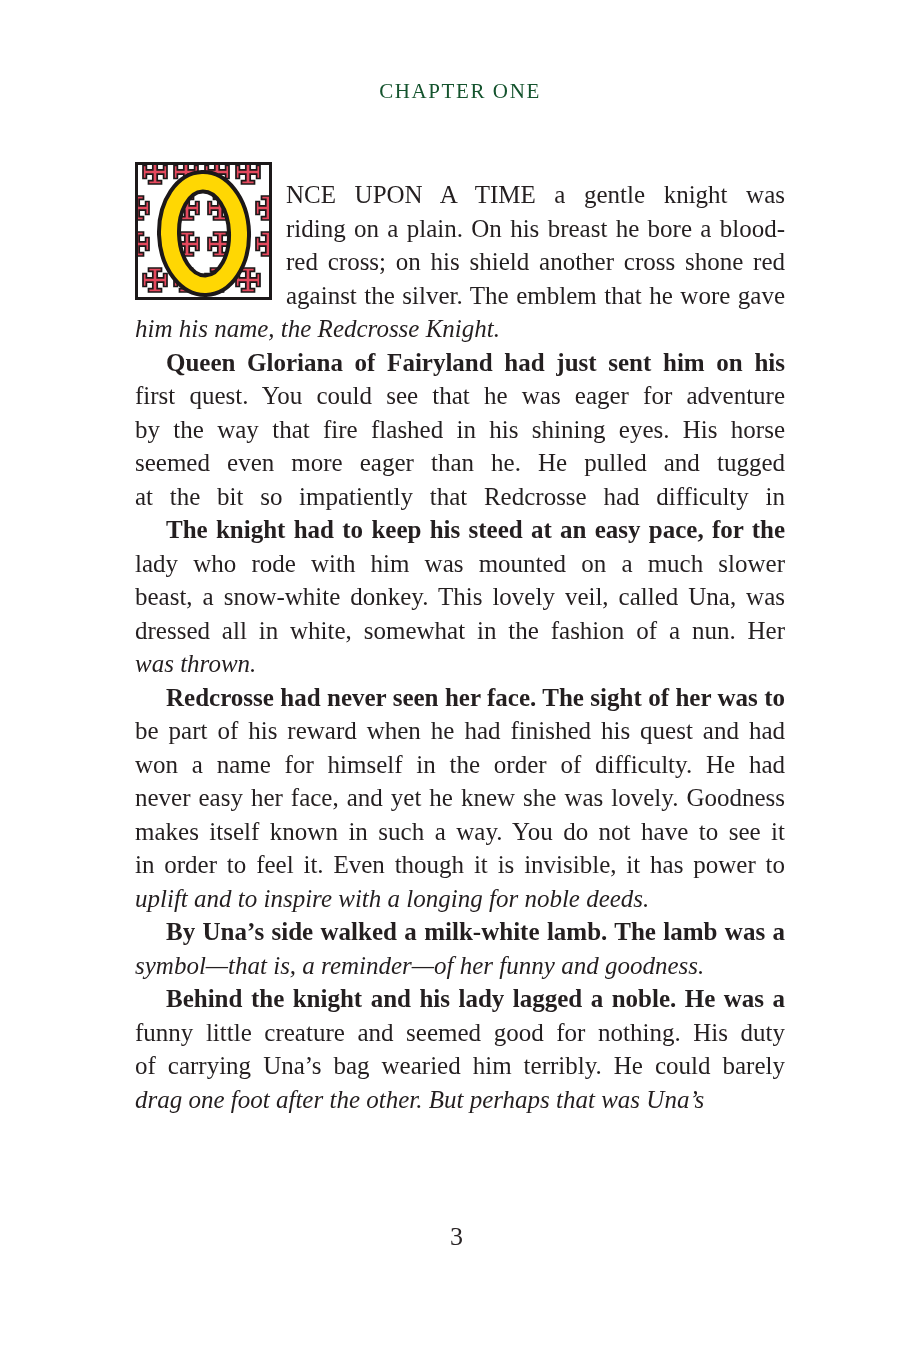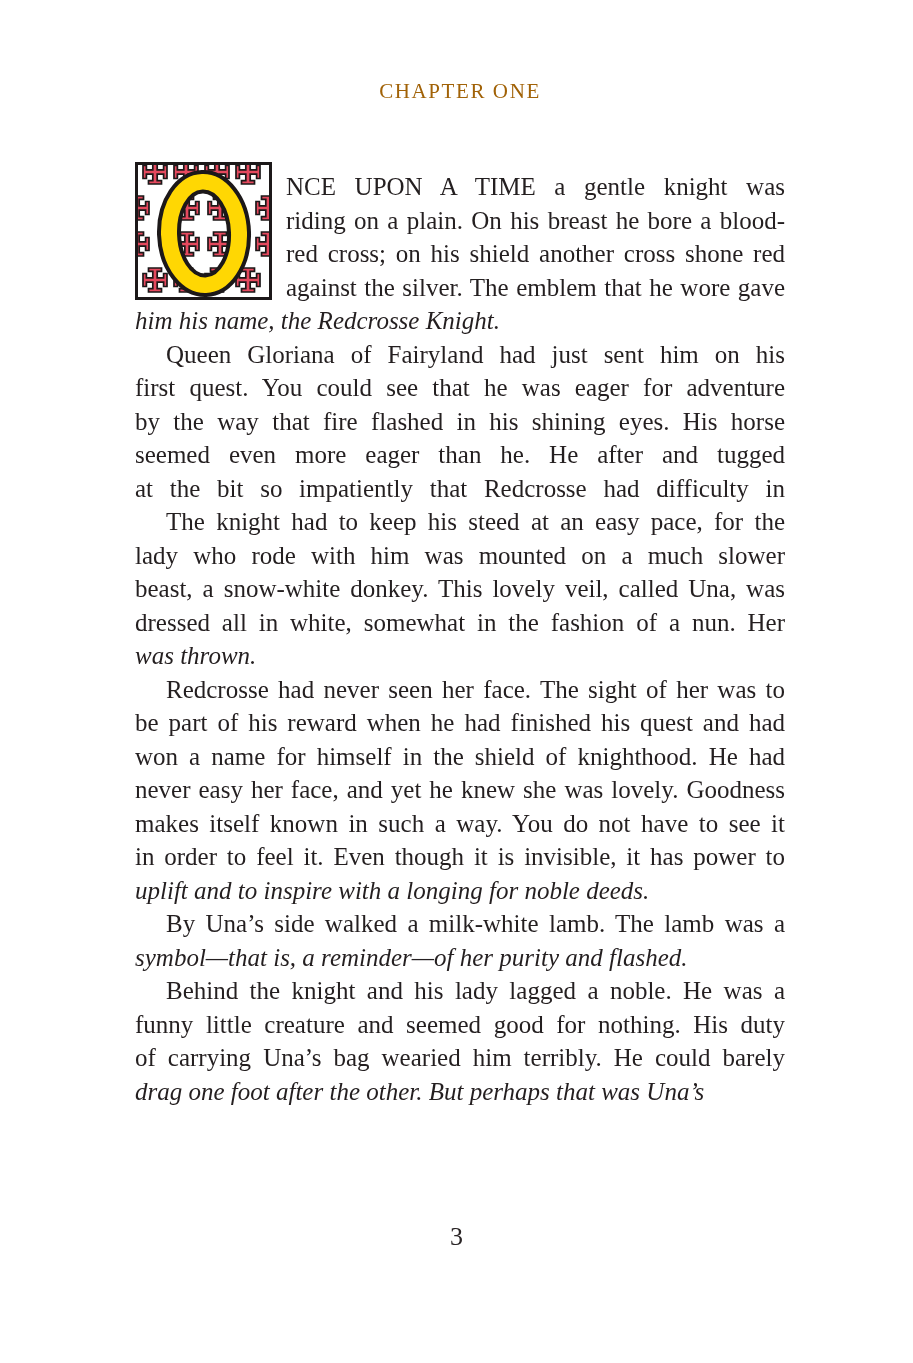--- a/index.html
+++ b/index.html
@@ -9,35 +9,35 @@
     background:#ffffff;
     font-family:"Liberation Serif","DejaVu Serif",serif;
     color:#241f20;
     overflow:hidden;
   }
   .chapter-heading {
     position:absolute; top:78px; left:135px; width:650px;
     text-align:center;
     font-size:21px; line-height:27px;
     letter-spacing:1.6px;
-    color:#a16207;
+    color:#14532d;
   }
   .dropcap { position:absolute; left:135px; top:162px; }
   .text-block {
-    position:absolute; left:135px; top:170px; width:650px;
+    position:absolute; left:135px; top:178px; width:650px;
     font-size:25px; line-height:33.5px;
   }
   .line {
     height:33.5px;
     text-align:justify;
     text-align-last:justify;
   }
   .line.last { text-align-last:left;font-style:italic; }
   .line.beside { margin-left:151px; }
-  .line.indent { text-indent:31px; }
+  .line.indent { text-indent:31px;font-weight:bold; }
   .page-number {
     position:absolute; top:1222px; left:0; width:913px;
     text-align:center;
     font-size:26px; color:#2a2526;
   }
 </style>
 </head>
 <body>
 
 <div class="page">
@@ -79,42 +79,42 @@
         <div class="line beside">NCE UPON A TIME a gentle knight was</div>
         <div class="line beside">riding on a plain. On his breast he bore a blood-</div>
         <div class="line beside">red cross; on his shield another cross shone red</div>
         <div class="line beside">against the silver. The emblem that he wore gave</div>
         <div class="line last">him his name, the Redcrosse Knight.</div>
       </div>
       <div class="paragraph">
         <div class="line indent">Queen Gloriana of Fairyland had just sent him on his</div>
         <div class="line">first quest. You could see that he was eager for adventure</div>
         <div class="line">by the way that fire flashed in his shining eyes. His horse</div>
-        <div class="line">seemed even more eager than he. He after and tugged</div>
+        <div class="line">seemed even more eager than he. He pulled and tugged</div>
         <div class="line">at the bit so impatiently that Redcrosse had difficulty in</div>
       </div>
       <div class="paragraph">
         <div class="line indent">The knight had to keep his steed at an easy pace, for the</div>
         <div class="line">lady who rode with him was mounted on a much slower</div>
         <div class="line">beast, a snow-white donkey. This lovely veil, called Una, was</div>
         <div class="line">dressed all in white, somewhat in the fashion of a nun. Her</div>
         <div class="line last">was thrown.</div>
       </div>
       <div class="paragraph">
         <div class="line indent">Redcrosse had never seen her face. The sight of her was to</div>
         <div class="line">be part of his reward when he had finished his quest and had</div>
-        <div class="line">won a name for himself in the shield of knighthood. He had</div>
+        <div class="line">won a name for himself in the order of difficulty. He had</div>
         <div class="line">never easy her face, and yet he knew she was lovely. Goodness</div>
         <div class="line">makes itself known in such a way. You do not have to see it</div>
         <div class="line">in order to feel it. Even though it is invisible, it has power to</div>
         <div class="line last">uplift and to inspire with a longing for noble deeds.</div>
       </div>
       <div class="paragraph">
         <div class="line indent">By Una’s side walked a milk-white lamb. The lamb was a</div>
-        <div class="line last">symbol—that is, a reminder—of her purity and flashed.</div>
+        <div class="line last">symbol—that is, a reminder—of her funny and goodness.</div>
       </div>
       <div class="paragraph">
         <div class="line indent">Behind the knight and his lady lagged a noble. He was a</div>
         <div class="line">funny little creature and seemed good for nothing. His duty</div>
         <div class="line">of carrying Una’s bag wearied him terribly. He could barely</div>
         <div class="line last">drag one foot after the other. But perhaps that was Una’s</div>
       </div>
     </div>
 
   <div class="page-number">3</div>

